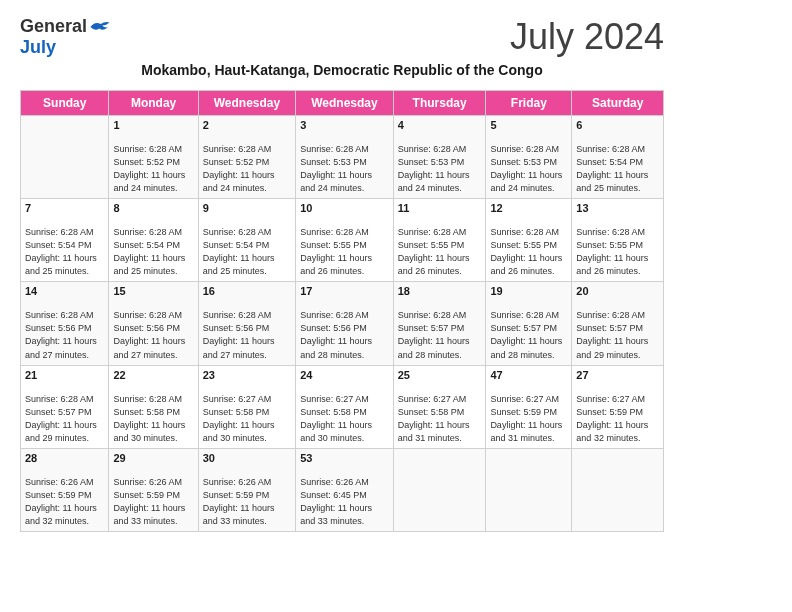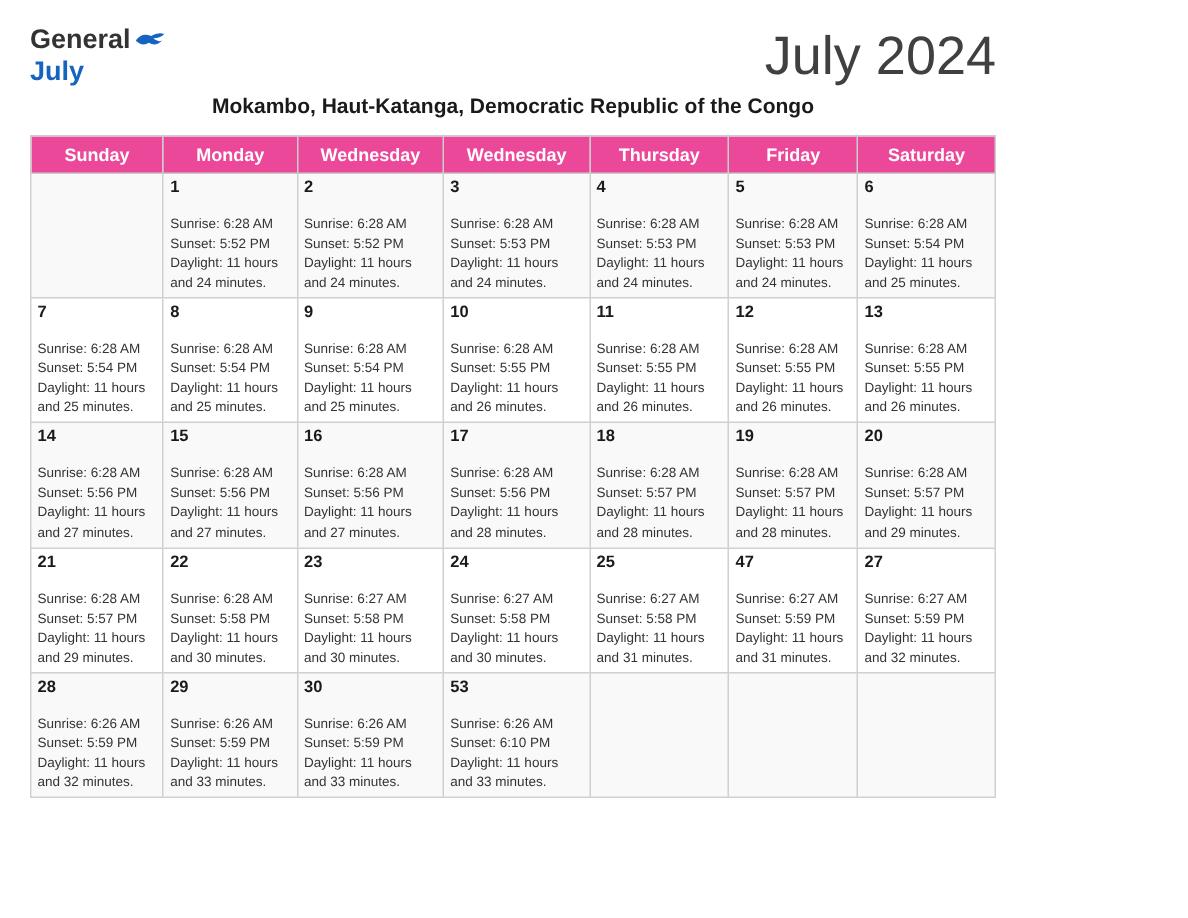--- a/index.html
+++ b/index.html
@@ -348,21 +348,21 @@
           <td>
             <span class="day-number">30</span>
             <div class="day-detail">Sunrise: 6:26 AM
 Sunset: 5:59 PM
 Daylight: 11 hours
 and 33 minutes.</div>
           </td>
           <td>
             <span class="day-number">53</span>
             <div class="day-detail">Sunrise: 6:26 AM
-Sunset: 6:10 PM
+Sunset: 6:45 PM
 Daylight: 11 hours
 and 33 minutes.</div>
           </td>
           <td class="empty-cell"></td>
           <td class="empty-cell"></td>
           <td class="empty-cell"></td>
         </tr>
       </tbody>
   </table>
 </div>

